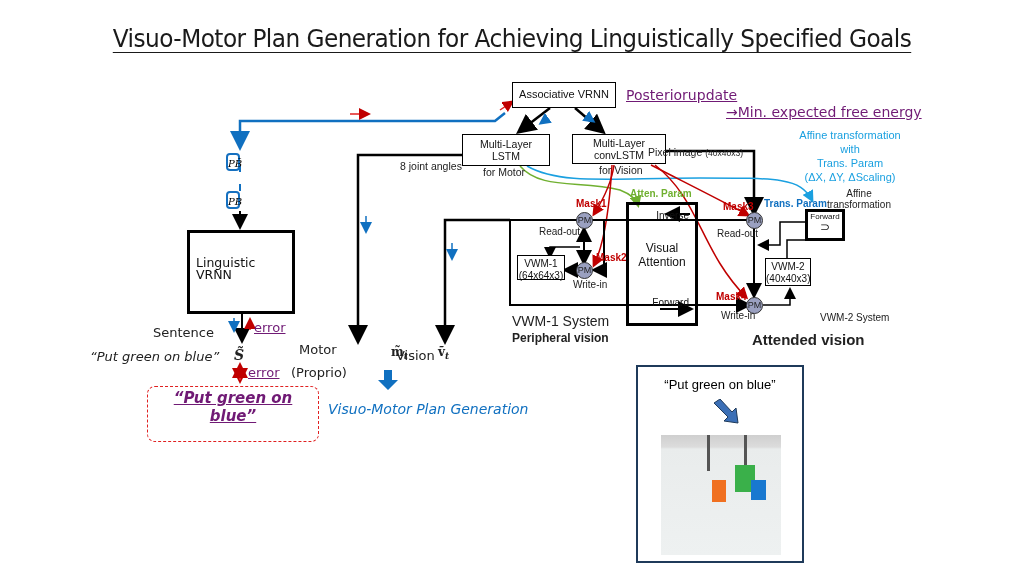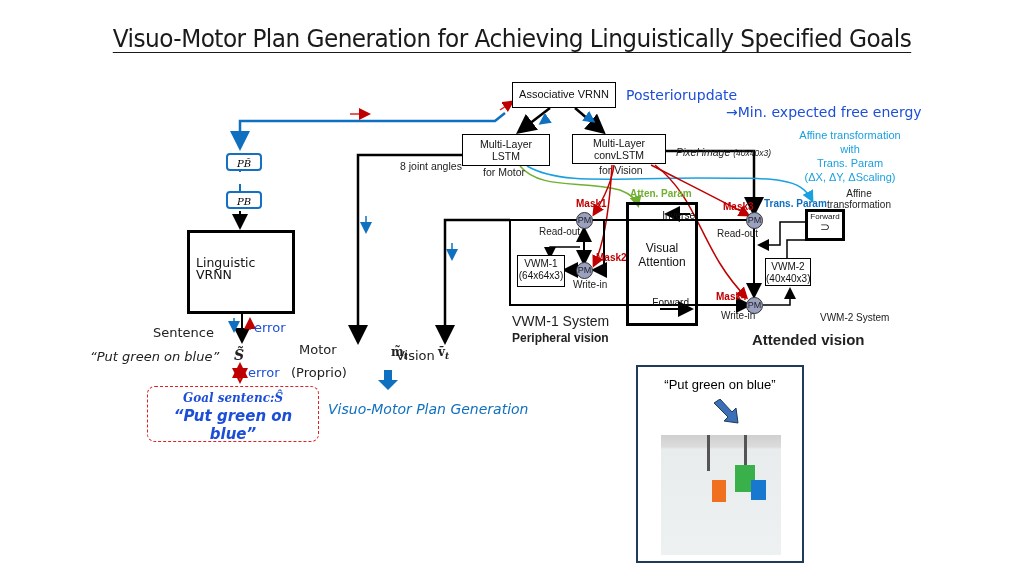--- a/index.html
+++ b/index.html
@@ -3,26 +3,26 @@
 <meta charset="utf-8">
 <style>
   html, body { margin:0; padding:0; background:#ffffff; }
   body { width:1024px; height:576px; position:relative; overflow:hidden; font-family:"Liberation Sans", sans-serif; }
   .abs { position:absolute; }
   .title { left:0; width:1024px; top:24px; text-align:center; font-family:"DejaVu Sans", sans-serif; font-size:25px; color:#1a1a1a; text-decoration:underline; text-decoration-thickness:1px; text-underline-offset:5px; letter-spacing:-0.6px; transform:scaleX(0.93); }
   .box { position:absolute; border:1.5px solid #000; background:#fff; text-align:center; font-size:10.5px; line-height:12px; color:#111; box-sizing:border-box; }
   .thick { border:3px solid #000; }
   .sys { position:absolute; border:1.5px dotted #222; background:#ececec; box-sizing:border-box; }
   .lbl { position:absolute; font-size:10.5px; color:#222; white-space:nowrap; }
-  .red { color:#1d4ed8; }
+  .red { color:#701a75;text-decoration:underline; }
   .darkred { color:#c00000; font-weight:bold; font-size:10px; }
   .blue { color:#1070c0; }
   .cyan { color:#1aa0e0; }
   .green { color:#70b030; font-weight:bold; font-size:10px; }
-  .pbbox { position:absolute; width:36px; height:18px; border:2px solid #1570c0; border-radius:4px; background:#fff; font-family:"DejaVu Serif", serif; font-style:italic; font-size:10px; text-align:center; line-height:18px; box-sizing:border-box; }
+  .pbbox { position:absolute; width:14px; height:18px; border:2px solid #1570c0; border-radius:4px; background:#fff; font-family:"DejaVu Serif", serif; font-style:italic; font-size:10px; text-align:center; line-height:18px; box-sizing:border-box; }
   .pm { position:absolute; width:17px; height:17px; border-radius:50%; background:#9aa0c0; border:1.5px solid #333; box-sizing:border-box; font-size:9px; line-height:14px; text-align:center; color:#222; }
   svg.overlay { position:absolute; left:0; top:0; }
   .goalbox { position:absolute; left:147px; top:386px; width:172px; height:56px; border:1.5px dashed #e02020; border-radius:8px; box-sizing:border-box; text-align:center; }
   .photo-frame { position:absolute; left:636px; top:365px; width:168px; height:198px; border:2px solid #1f3a5a; box-sizing:border-box; background:#fff; }
 </style>
 </head>
 <body>
 
 <div class="abs title">Visuo-Motor Plan Generation for Achieving Linguistically Specified Goals</div>
 
@@ -110,21 +110,21 @@
 </div>
 <div class="lbl" style="left:483px;top:166px;">for Motor</div>
 
 <div class="box" style="left:572px;top:134px;width:94px;height:30px;padding-top:2px;">
   <div>Multi-Layer</div>
   <div>convLSTM</div>
 </div>
 <div class="lbl" style="left:599px;top:164px;">for Vision</div>
 
 <div class="lbl" style="left:400px;top:160px;">8 joint angles</div>
-<div class="lbl" style="left:676px;top:146px;font-style:italic;">
+<div class="lbl" style="left:648px;top:146px;">
   <span>Pixel image</span>
   <span style="font-size:8.5px;">(40x40x3)</span>
 </div>
 
 <div class="abs cyan" style="left:790px;top:128px;width:120px;text-align:center;font-size:11px;line-height:14px;">
   <div>Affine transformation</div>
   <div>with</div>
   <div>Trans. Param</div>
   <div>(ΔX, ΔY, ΔScaling)</div>
 </div>
@@ -134,21 +134,20 @@
 <div class="box thick" style="left:187px;top:230px;width:108px;height:84px;text-align:left;padding-left:6px;padding-top:24px;font-family:'DejaVu Sans',sans-serif;font-size:12.5px;">
   <span>Linguistic VRNN</span>
 </div>
 <div class="lbl" style="left:153px;top:325px;font-size:13px;font-family:'DejaVu Sans',sans-serif;">Sentence</div>
 <div class="lbl red" style="left:254px;top:320px;font-size:13px;font-family:'DejaVu Sans',sans-serif;">error</div>
 <div class="lbl" style="left:90px;top:349px;font-size:13px;font-style:italic;font-family:'DejaVu Sans',sans-serif;">“Put green on blue”</div>
 <div class="lbl" style="left:234px;top:347px;font-size:14px;font-weight:bold;font-family:'DejaVu Serif',serif;font-style:italic;">S̃</div>
 <div class="lbl red" style="left:248px;top:365px;font-size:13px;font-family:'DejaVu Sans',sans-serif;">error</div>
 
 <div class="goalbox">
-  <div class="red" style="font-family:'DejaVu Serif',serif;font-style:italic;font-weight:bold;font-size:12px;margin-top:4px;">Goal sentenc:Ŝ</div>
   <div class="red" style="font-family:'DejaVu Sans',sans-serif;font-style:italic;font-weight:bold;font-size:15px;margin-top:2px;">“Put green on blue”</div>
 </div>
 
 <div class="lbl" style="left:299px;top:342px;font-size:13px;font-family:'DejaVu Sans',sans-serif;">Motor</div>
 <div class="lbl" style="left:291px;top:365px;font-size:13px;font-family:'DejaVu Sans',sans-serif;">(Proprio)</div>
 <div class="lbl" style="left:371px;top:345px;font-family:'DejaVu Serif',serif;font-weight:bold;font-size:12px;margin-left:20px;">
   <span>m̃</span><sub style="font-style:italic;font-size:9px;">t</sub>
 </div>
 <div class="lbl" style="left:396px;top:348px;font-size:13px;font-family:'DejaVu Sans',sans-serif;">Vision</div>
 <div class="lbl" style="left:438px;top:345px;font-family:'DejaVu Serif',serif;font-weight:bold;font-size:12px;">
@@ -156,30 +155,30 @@
 </div>
 <div class="lbl blue" style="left:328px;top:401px;font-size:14px;font-weight:normal;font-style:italic;font-family:'DejaVu Sans',sans-serif;">Visuo-Motor Plan Generation</div>
 
 <div class="sys" style="left:502px;top:195px;width:102px;height:132px;z-index:-1;"></div>
 <div class="lbl darkred" style="left:576px;top:198px;">Mask1</div>
 <div class="lbl darkred" style="left:596px;top:252px;">Mask2</div>
 <div class="pm" style="left:576px;top:212px;">PM</div>
 <div class="lbl" style="left:539px;top:226px;font-size:10px;">Read-out</div>
 <div class="pm" style="left:576px;top:262px;">PM</div>
 <div class="lbl" style="left:573px;top:279px;font-size:10px;">Write-in</div>
-<div class="box" style="left:517px;top:255px;width:48px;height:32px;font-size:10px;padding-top:2px;">
+<div class="box" style="left:517px;top:255px;width:48px;height:25px;font-size:10px;padding-top:2px;">
   <div>VWM-1</div>
   <div>(64x64x3)</div>
 </div>
 <div class="lbl" style="left:512px;top:313px;font-size:14px;">VWM-1 System</div>
 <div class="lbl" style="left:512px;top:331px;font-size:12px;font-weight:bold;text-align:right;">Peripheral vision</div>
 
 <div class="lbl green" style="left:630px;top:188px;">Atten. Param</div>
 <div class="box thick" style="left:626px;top:202px;width:72px;height:124px;background:transparent;">
-  <div style="font-size:10px;text-align:right;margin-top:5px;">Inverse</div>
+  <div style="font-size:10px;text-align:right;padding-right:6px;margin-top:5px;">Inverse</div>
   <div style="font-size:12px;margin-top:20px;">Visual</div>
   <div style="font-size:12px;margin-top:2px;">Attention</div>
   <div style="font-size:10px;text-align:right;padding-right:6px;margin-top:29px;">Forward</div>
 </div>
 
 <div class="sys" style="left:713px;top:185px;width:182px;height:142px;z-index:-1;"></div>
 <div class="lbl darkred" style="left:723px;top:201px;">Mask3</div>
 <div class="lbl" style="left:764px;top:198px;font-size:10px;font-weight:bold;color:#1070c0;">Trans. Param</div>
 <div class="abs" style="left:824px;top:188px;width:70px;text-align:center;font-size:10px;line-height:11px;color:#222;">
   <div>Affine</div>

